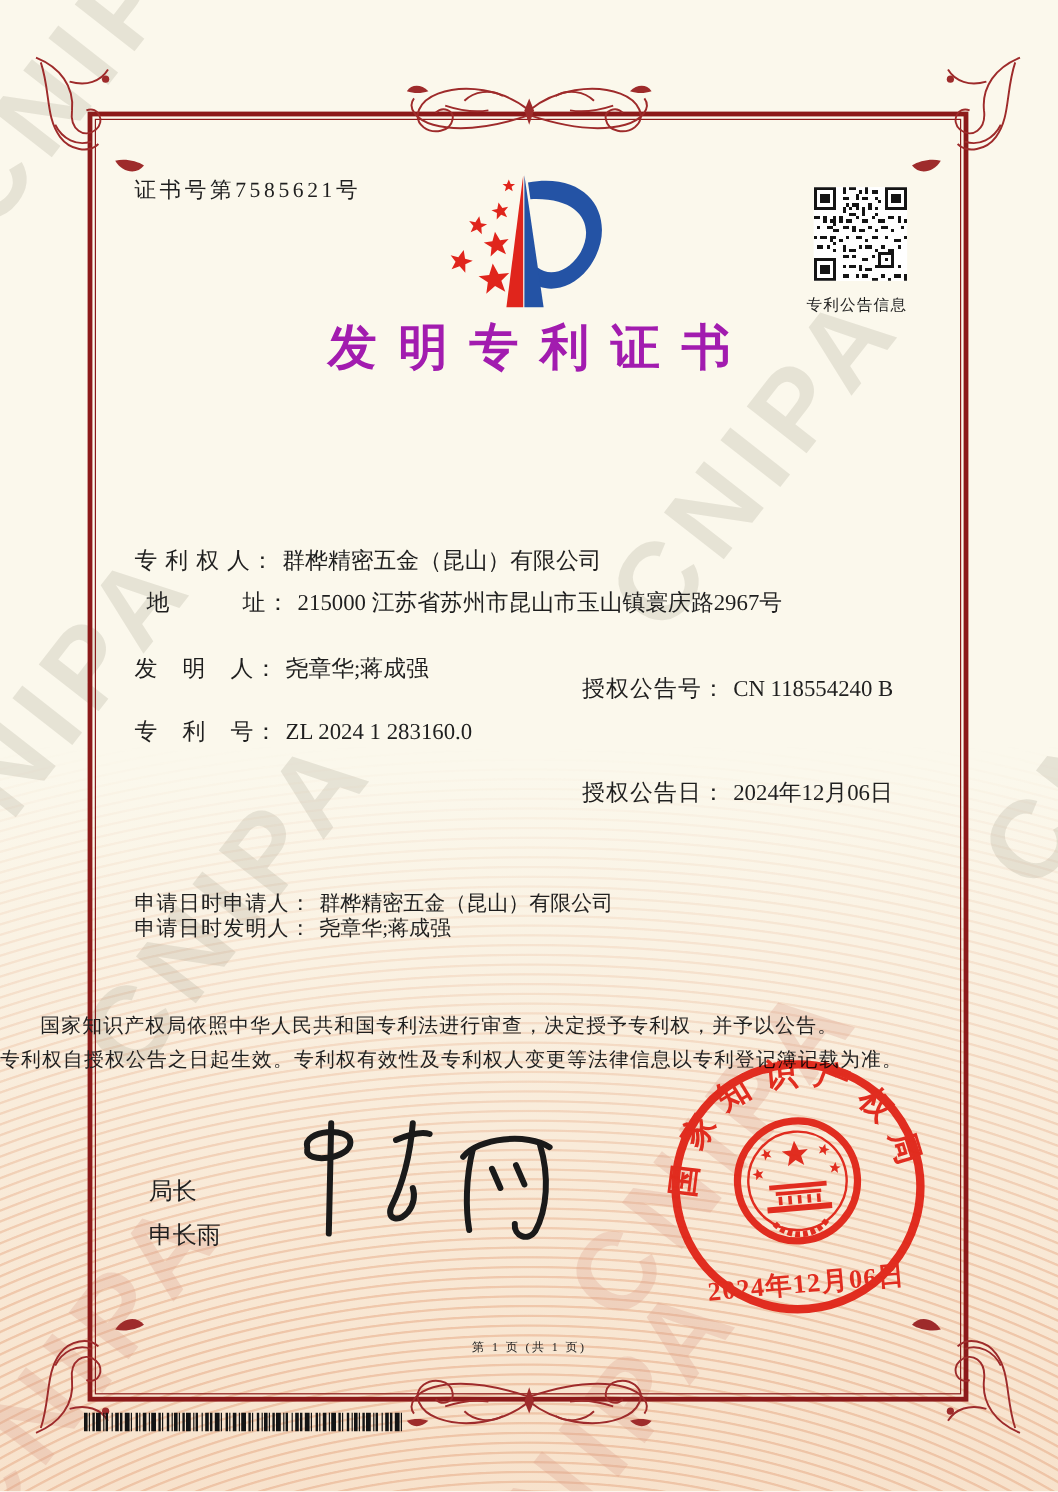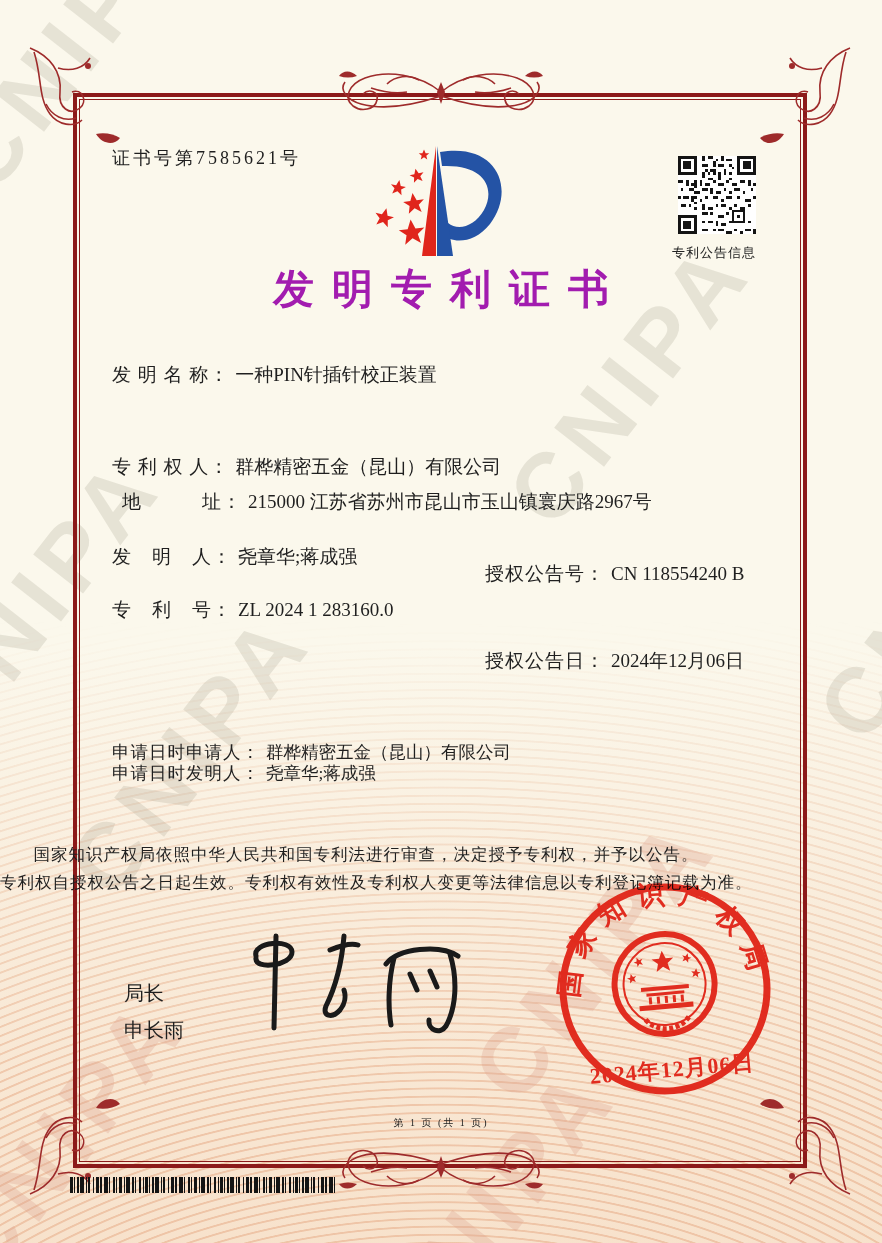--- a/index.html
+++ b/index.html
@@ -161,23 +161,20 @@
           <path d="M0,15h1v1h-1z M2,15h2v1h-2z M5,15h1v2h-1z M8,16h1v1h-1z M10,15h1v1h-1z M13,15h2v1h-2z M16,16h1v1h-1z M18,15h2v1h-2z M22,15h1v1h-1z M25,16h2v1h-2z M28,15h1v1h-1z"></path>
           <path d="M1,18h2v1h-2z M4,18h1v1h-1z M6,19h1v1h-1z M9,18h1v2h-1z M11,19h2v1h-2z M14,18h1v1h-1z M16,18h2v1h-2z M19,19h1v1h-1z M21,18h1v1h-1z M23,19h2v1h-2z M26,18h1v1h-1z"></path>
           <path d="M9,21h2v1h-2z M12,21h1v1h-1z M15,22h2v1h-2z M18,21h1v1h-1z M9,24h1v1h-1z M11,24h2v1h-2z M14,24h1v2h-1z M16,25h2v1h-2z M19,24h1v1h-1z M9,27h2v1h-2z M13,27h1v1h-1z M15,27h2v1h-2z M18,28h2v1h-2z M21,27h1v1h-1z M23,28h1v1h-1z M25,27h2v1h-2z M28,27h1v2h-1z M26,24h1v1h-1z M23,24h2v1h-2z"></path>
         </g>
       </svg>
       <div class="qr-label">专利公告信息</div>
     </div>
 
     <div class="title">发明专利证书</div>
 
-    <div class="row" style="left:112px;top:362px;">
-      <span class="lbl">发 明 名 称：</span><span class="val">一种PIN针插针校正装置</span>
-    </div>
     <div class="row" style="left:112px;top:427px;margin-top:27px;">
       <span class="lbl">专 利 权 人：</span><span class="val">群桦精密五金（昆山）有限公司</span>
     </div>
     <div class="row" style="left:122px;top:489px;">
       <span class="lbl">地　　　址：</span><span class="val">215000 江苏省苏州市昆山市玉山镇寰庆路2967号</span>
     </div>
     <div class="row" style="left:112px;top:544px;">
       <span class="lbl">发　明　人：</span><span class="val">尧章华;蒋成强</span>
     </div>
     <div class="row" style="left:112px;top:597px;">

